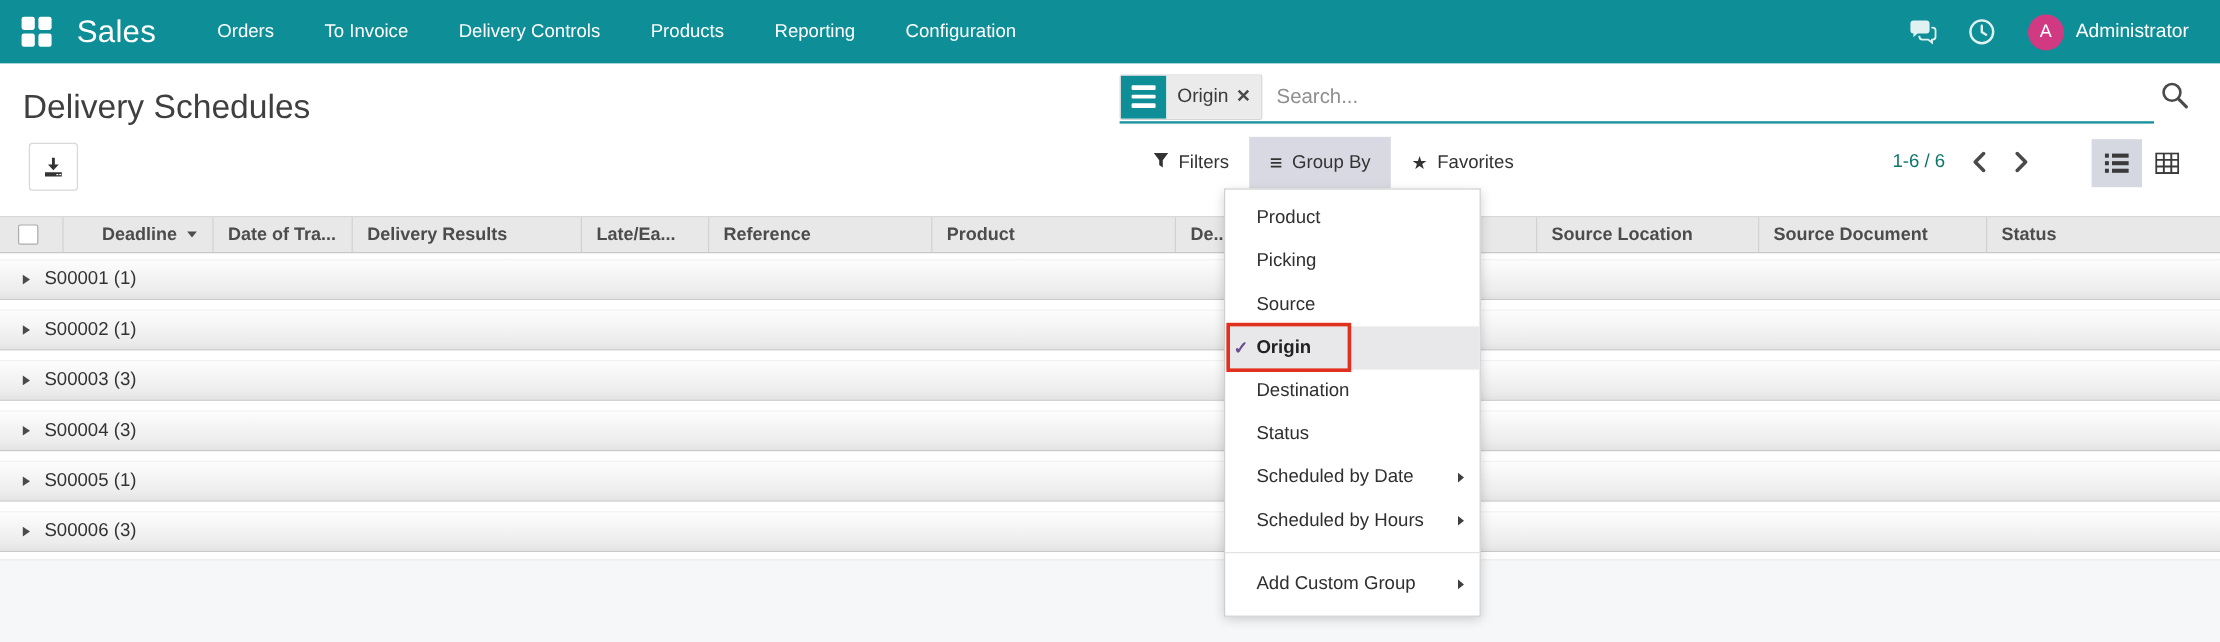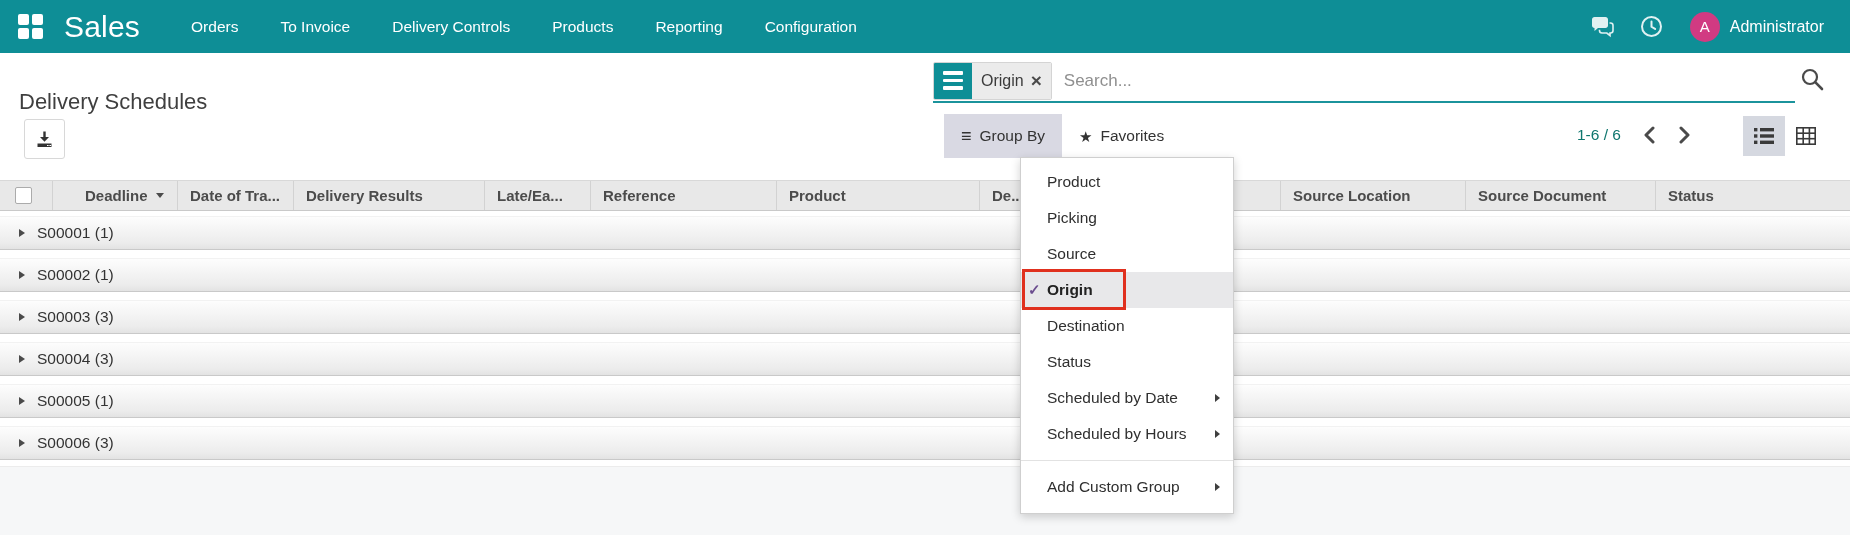--- a/index.html
+++ b/index.html
@@ -5,34 +5,34 @@
   * { box-sizing: border-box; margin: 0; padding: 0; }
   html,body { width:1850px; height:535px; }
   body { font-family: "Liberation Sans", sans-serif; background:#fff; position:relative; overflow:hidden; }
 
   
   .navbar { position:absolute; left:0; top:0; width:1850px; height:53px;
             background:#0e8e96; display:flex; align-items:center; color:#fff; }
   .apps-icon { width:26px; height:26px; margin-left:18px; display:grid;
                grid-template-columns:11px 11px; grid-template-rows:11px 11px; gap:3px; cursor:pointer; }
   .apps-icon span { background:#fff; border-radius:2px; }
-  .brand { font-size:30px; font-weight:500; margin-left:20px; margin-right:30px; letter-spacing:.2px; cursor:pointer; }
+  .brand { font-size:26px; font-weight:500; margin-left:20px; margin-right:30px; letter-spacing:.2px; cursor:pointer; }
   .nav-items { display:flex; height:53px; align-items:center; }
   .nav-item { padding:0 21px; font-size:15.5px; line-height:53px; cursor:pointer; white-space:nowrap; }
   .nav-spacer { flex:1; }
   .nav-right { display:flex; align-items:center; margin-right:26px; gap:26px; }
   .nav-icon { width:24px; height:24px; display:flex; align-items:center; justify-content:center; cursor:pointer; opacity:.92; }
   .user-block { display:flex; align-items:center; gap:10px; cursor:pointer; }
   .avatar { width:30px; height:30px; border-radius:50%; display:flex; align-items:center; justify-content:center;
             font-size:15px; color:#fff; }
   .user-name { font-size:16px; }
 
   
   .control-panel { position:absolute; left:0; top:53px; width:1850px; height:127px; background:#fff; }
-  .page-title { position:absolute; left:19px; top:20px; font-size:22px; color:#3f3f3f;margin-top:16px; }
+  .page-title { position:absolute; left:19px; top:20px; font-size:28px; color:#3f3f3f; }
 
   .search-zone { position:absolute; left:933px; top:7px; width:862px; height:43px;
                  border-bottom:2px solid #1b939c; display:flex; align-items:center; }
   .facet { display:flex; align-items:stretch; height:38px; border:1px solid #d4d4d4; border-radius:2px; overflow:hidden; }
   .facet-icon { width:38px; background:#0e8e96; display:flex; flex-direction:column; justify-content:center;
                 align-items:center; gap:4px; }
   .facet-icon i { display:block; width:20px; height:3.5px; background:#fff; border-radius:1px; }
   .facet-label { background:#ebebeb; display:flex; align-items:center; gap:7px; padding:0 9px;
                  font-size:16px; color:#3b3b3b; }
   .facet-x { font-size:19px; font-weight:bold; color:#4a4a4a; cursor:pointer; line-height:1; }
@@ -167,20 +167,28 @@
     <svg width="19" height="19" viewBox="0 0 19 19">
       <path d="M9.5 1.5 v8" stroke="#333" stroke-width="2.4"></path>
       <path d="M5 7 l4.5 4.8 L14 7 Z" fill="#333"></path>
       <path d="M2.5 13.5 h14 v3.5 h-14 Z" fill="#333"></path>
       <rect x="12" y="15" width="1.6" height="1" fill="#fff"></rect>
       <rect x="14.4" y="15" width="1.6" height="1" fill="#fff"></rect>
     </svg>
   </div>
 
   <div class="cp-buttons">
+    <button class="cp-btn">
+      <span class="funnel">
+        <svg width="13" height="13" viewBox="0 0 13 13">
+            <path d="M0.5 0.5 h12 L8 6.5 v6 L5 10.5 v-4 Z" fill="#333"></path>
+          </svg>
+      </span>
+      <span>Filters</span>
+    </button>
     <button class="cp-btn active">
       <span class="gb-icon">≡</span>
       <span>Group By</span>
     </button>
     <button class="cp-btn">
       <span class="star-icon">★</span>
       <span>Favorites</span>
     </button>
   </div>
 

